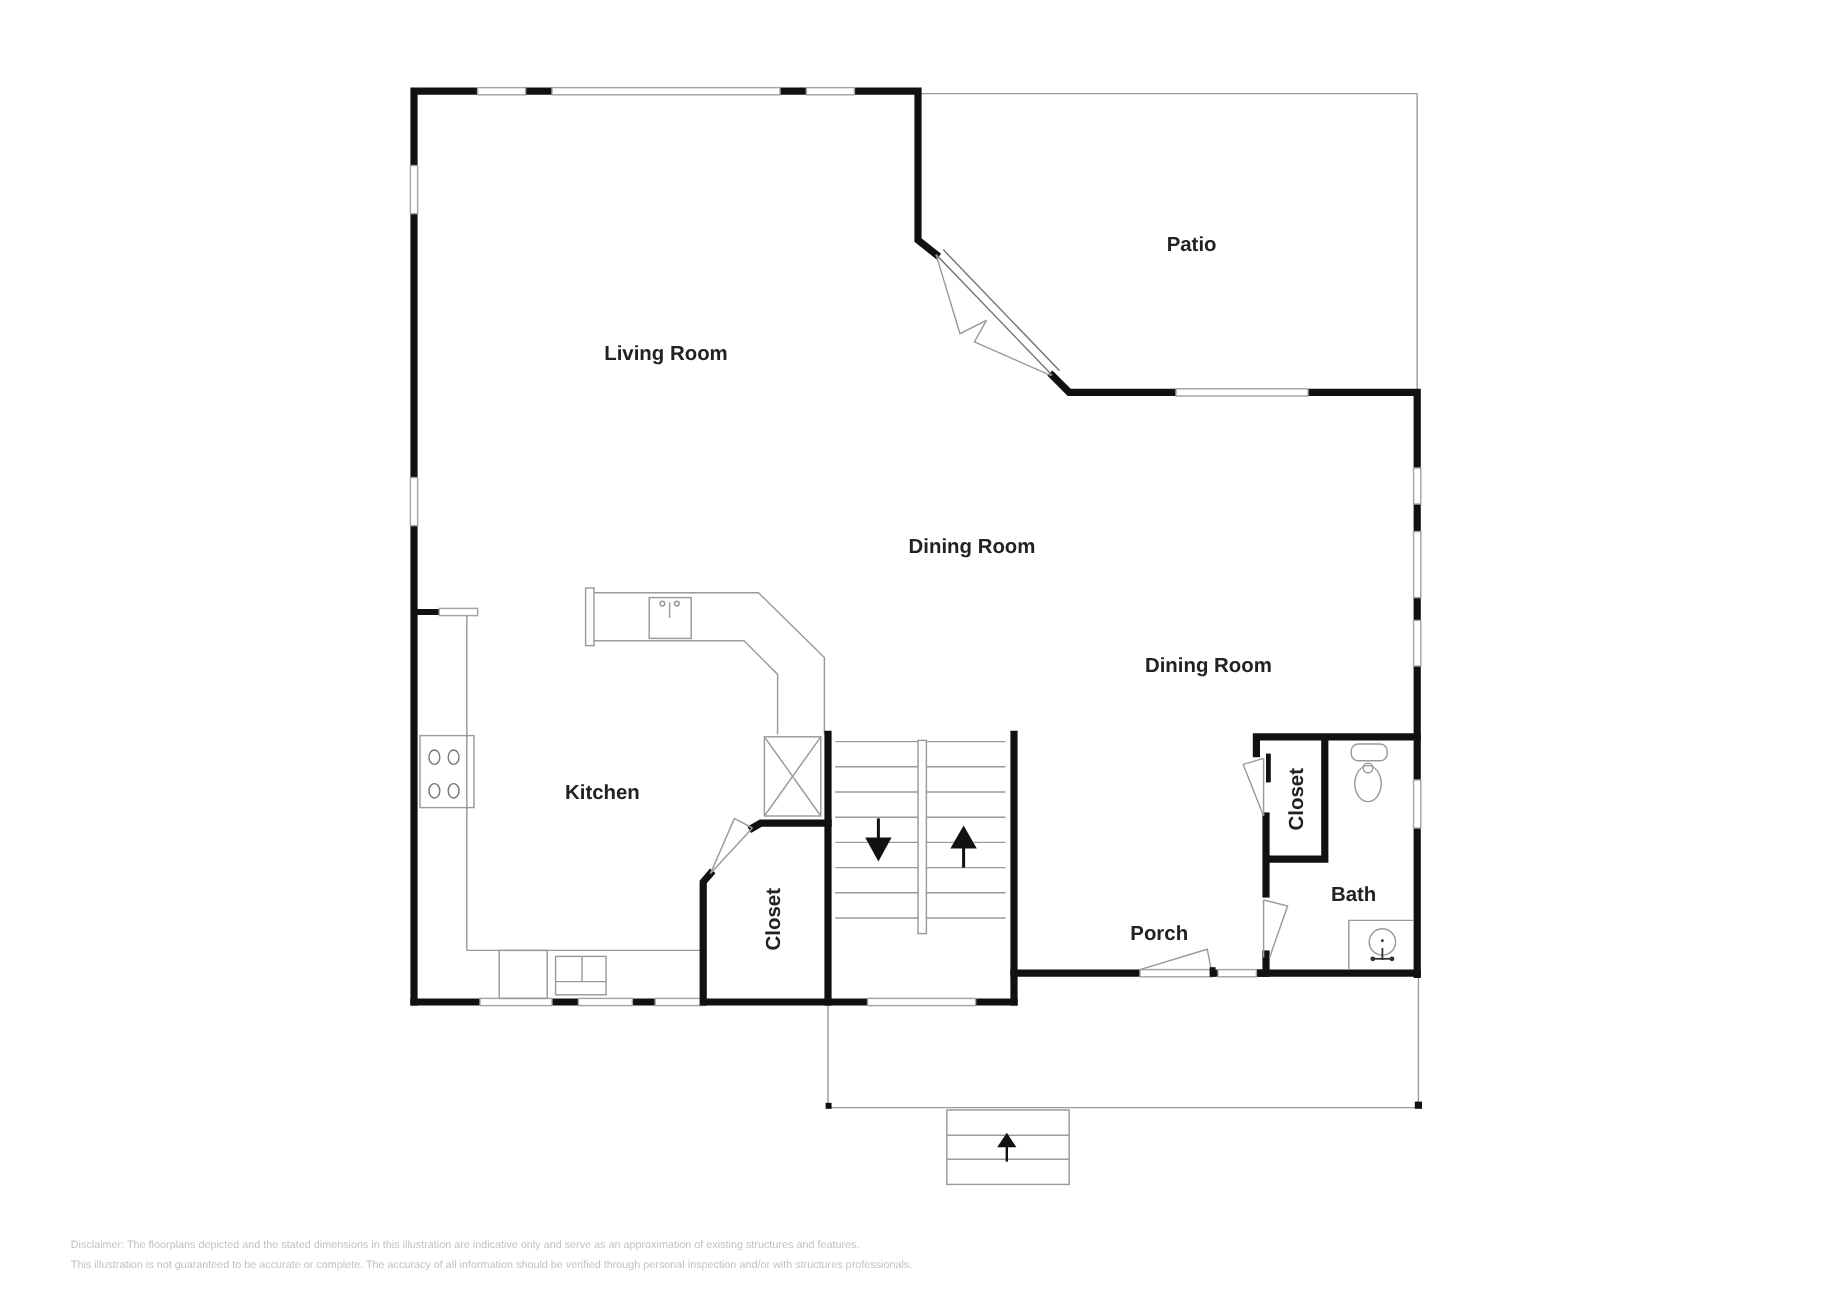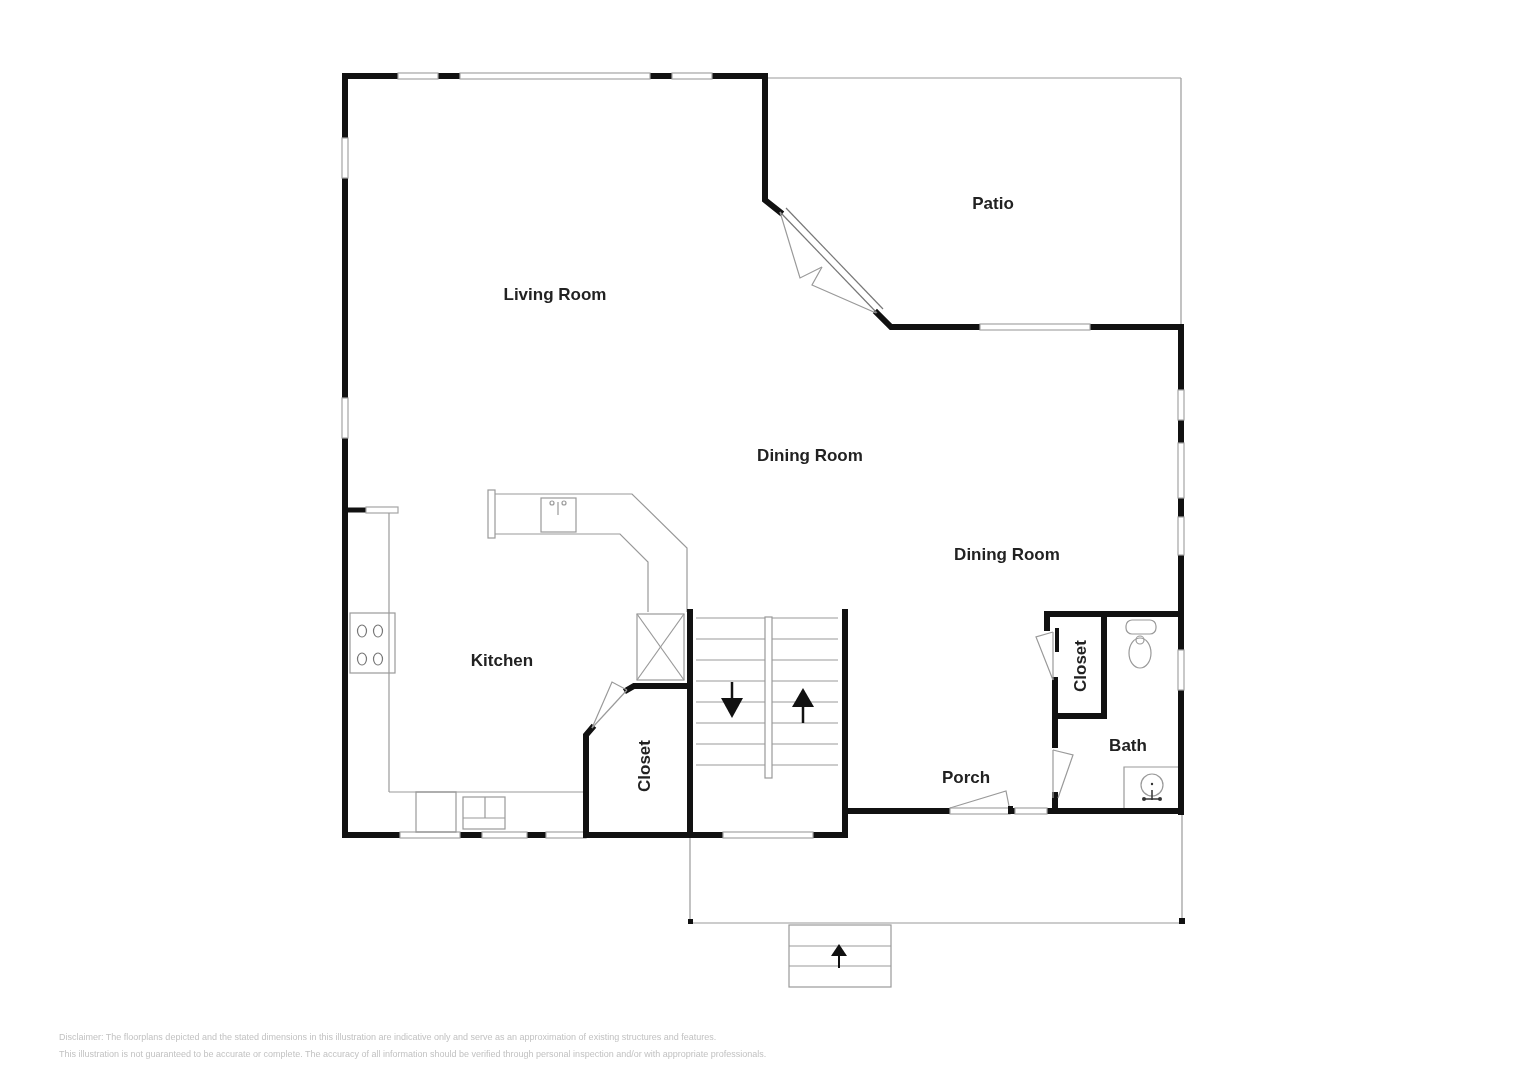--- a/index.html
+++ b/index.html
@@ -202,13 +202,13 @@
     <text class="room-label" x="1007" y="560" text-anchor="middle">Dining Room</text>
     <text class="room-label" x="502" y="666" text-anchor="middle">Kitchen</text>
     <text class="room-label" x="0" y="0" text-anchor="middle" transform="translate(650,766) rotate(-90)">Closet</text>
     <text class="room-label" x="0" y="0" text-anchor="middle" transform="translate(1086,666) rotate(-90)">Closet</text>
     <text class="room-label" x="1128" y="751" text-anchor="middle">Bath</text>
     <text class="room-label" x="966" y="783" text-anchor="middle">Porch</text>
   </g>
 </svg>
 
 <div id="disc1" class="disclaimer">Disclaimer: The floorplans depicted and the stated dimensions in this illustration are indicative only and serve as an approximation of existing structures and features.</div>
-<div id="disc2" class="disclaimer">This illustration is not guaranteed to be accurate or complete. The accuracy of all information should be verified through personal inspection and/or with appropriate professionals.</div>
+<div id="disc2" class="disclaimer">This illustration is not guaranteed to be accurate or complete. The accuracy of all information should be verified through personal inspection and/or with structures professionals.</div>
 
 </body></html>

